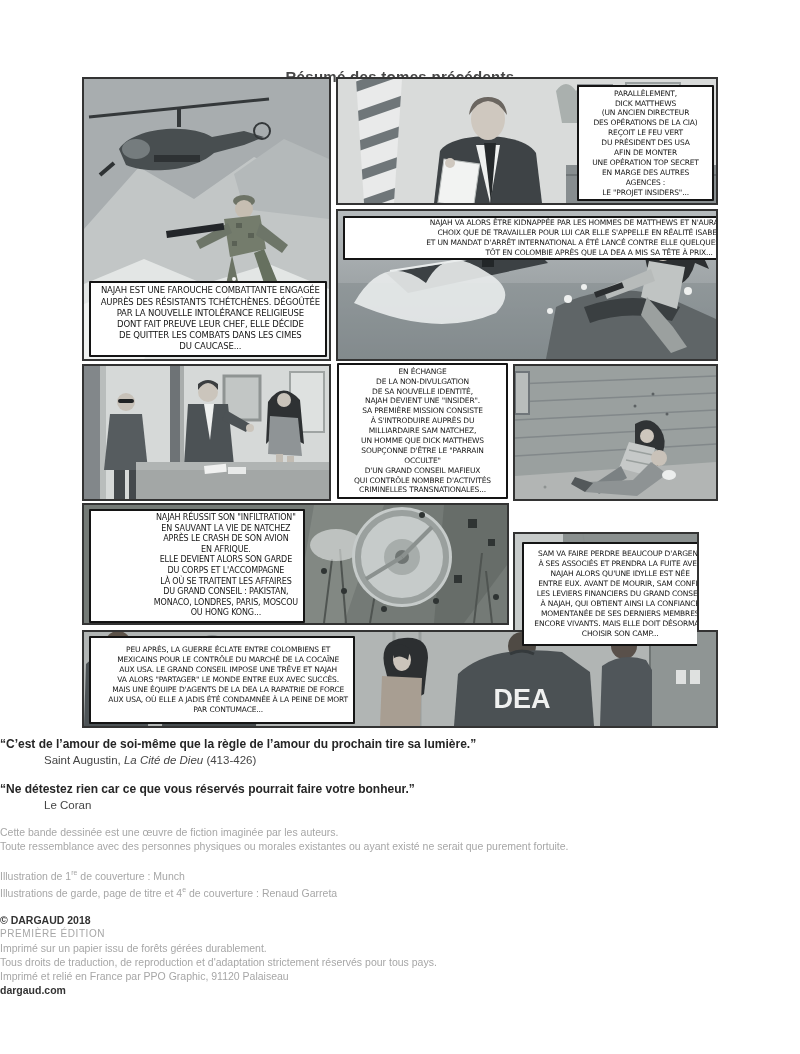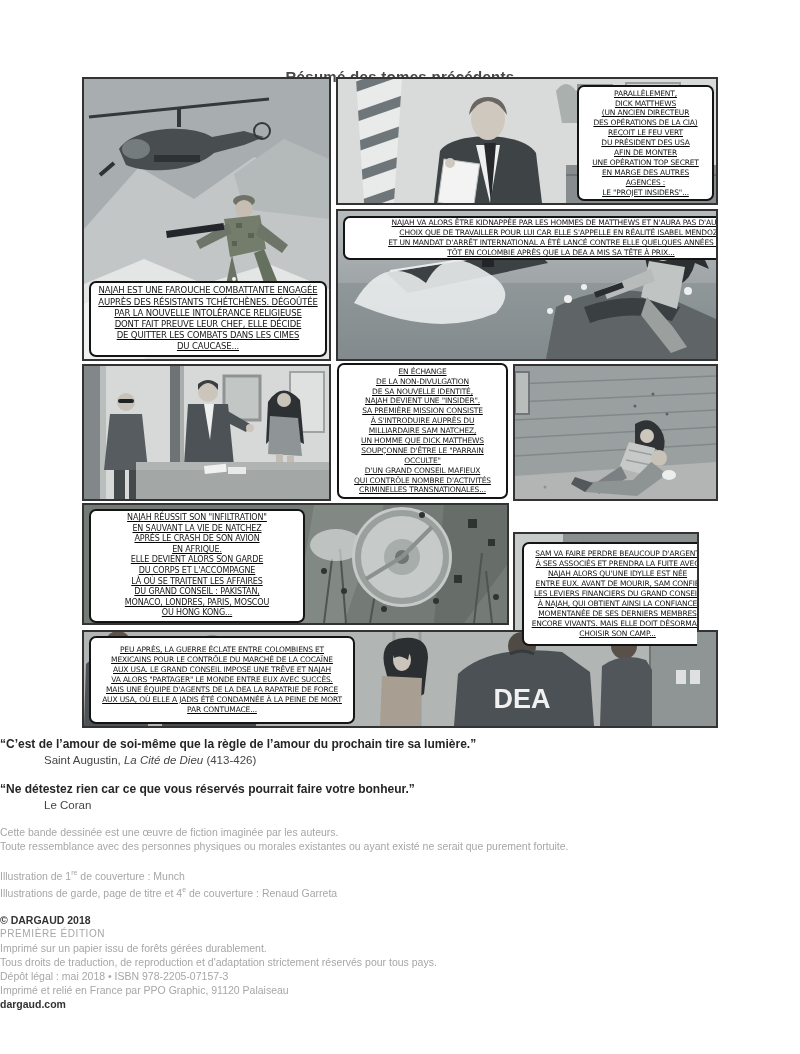--- a/index.html
+++ b/index.html
@@ -2,21 +2,21 @@
 <html><head>
 <meta charset="utf-8">
 <style>
   html,body{margin:0;padding:0;background:#ffffff;}
   body{width:800px;height:1054px;position:relative;font-family:"Liberation Sans",sans-serif;overflow:hidden;}
   .page-title{position:absolute;top:44px;left:0;width:800px;text-align:center;
     font-size:15px;font-weight:bold;color:#474747;letter-spacing:.3px;margin-top:24px;}
   .panel{position:absolute;border:2px solid #333;box-sizing:border-box;overflow:hidden;background:#c7cbca;}
   .panel svg{display:block;width:100%;height:100%;}
   .caption{position:absolute;background:#fff;border:2px solid #141414;box-sizing:border-box;
-    display:flex;align-items:center;justify-content:center;padding:3px 5px;border-radius:7px;z-index:5;text-decoration:underline;}
+    display:flex;align-items:center;justify-content:flex-end;padding:3px 5px;border-radius:1px;z-index:5;}
   .caption span{white-space:pre-line;text-align:center;font-family:"DejaVu Sans",sans-serif;
     color:#161616;letter-spacing:-.15px;line-height:1.32;}
   .fs85 span{font-size:8.5px;}
   .fs80 span{font-size:8px;}
   .fs75 span{font-size:7.5px;}
   .bottom-text{position:absolute;top:737px;left:0;width:800px;text-align:left;}
   .quote{font-size:12px;font-weight:bold;color:#262626;}
   .quote-src{font-size:11.5px;color:#454545;margin-top:3px;padding-left:44px;}
   .quote-src i{font-style:italic;}
   .gap16{margin-top:16px;}
@@ -375,16 +375,15 @@
   <div class="light gap14">Cette bande dessinée est une œuvre de fiction imaginée par les auteurs.</div>
   <div class="light">Toute ressemblance avec des personnes physiques ou morales existantes ou ayant existé ne serait que purement fortuite.</div>
 
   <div class="light gap13"><span>Illustration de 1</span><sup>re</sup><span> de couverture : Munch</span></div>
   <div class="light"><span>Illustrations de garde, page de titre et 4</span><sup>e</sup><span> de couverture : Renaud Garreta</span></div>
 
   <div class="darkbold gap14">© DARGAUD 2018</div>
   <div class="light edition">PREMIÈRE ÉDITION</div>
   <div class="light">Imprimé sur un papier issu de forêts gérées durablement.</div>
   <div class="light">Tous droits de traduction, de reproduction et d'adaptation strictement réservés pour tous pays.</div>
-  <div class="light">Dépôt légal : mai 2018 • ISBN 978-2205-07157-3</div>
   <div class="light">Imprimé et relié en France par PPO Graphic, 91120 Palaiseau</div>
   <div class="darkbold">dargaud.com</div>
 </div>
 
 </body></html>

